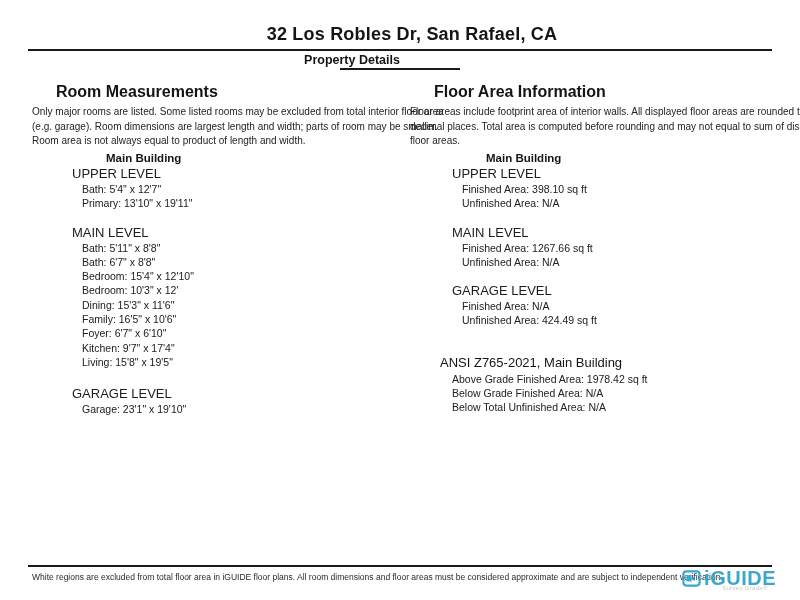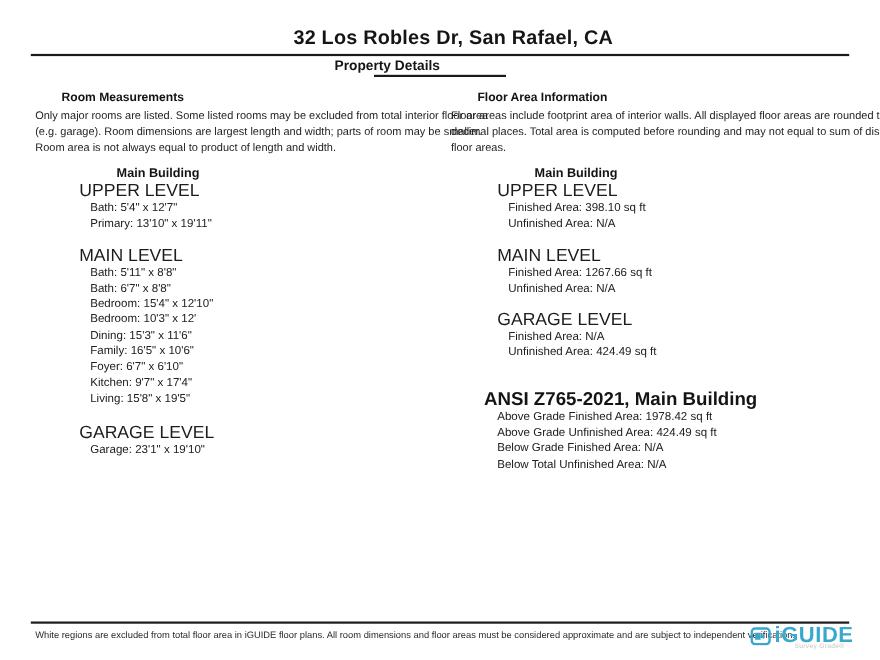--- a/index.html
+++ b/index.html
@@ -17,34 +17,34 @@
   .subtitle{
     position:absolute;top:53px;left:0;width:704px;text-align:center;
     font-size:12.5px;font-weight:bold;color:#151515;
   }
   .subtitle-rule{position:absolute;top:68px;left:340px;width:120px;height:2px;background:#1a1a1a;}
 
   
   .intro{position:absolute;top:83px;}
   .intro.left{left:32px;width:366px;}
   .intro.right{left:410px;width:372px;}
-  .intro h3{margin:0 0 4px 0;font-size:11px;font-weight:bold;color:#141414;padding-left:24px;}
+  .intro h3{margin:0 0 4px 0;font-size:16px;font-weight:bold;color:#141414;padding-left:24px;}
   .intro .pline{font-size:10px;line-height:14.6px;color:#232323;white-space:nowrap;}
 
   
   .block{position:absolute;}
   .block.meas{left:60px;top:151px;width:330px;}
   .block.area{left:440px;top:151px;width:330px;}
   .bname{font-size:11.5px;font-weight:bold;color:#141414;line-height:15px;padding-left:46px;}
   .level{margin:0 0 14px 12px;}
   .level:first-of-type{margin-top:0;}
-  .lname{font-size:16px;color:#1c1c1c;line-height:15px;margin-bottom:1px;}
+  .lname{font-size:13px;color:#1c1c1c;line-height:15px;margin-bottom:1px;}
   .item{font-size:10.5px;color:#202020;line-height:14.3px;margin-left:10px;white-space:nowrap;}
   .ansi{margin-top:27px;}
-  .ansi .aheading{font-size:17px;font-weight:bold;color:#141414;line-height:15px;margin-bottom:2px;}
+  .ansi .aheading{font-size:13px;font-weight:normal;color:#141414;line-height:15px;margin-bottom:2px;}
   .ansi .item{margin-left:12px;}
 
   
   .footer-rule{position:absolute;left:28px;top:565px;width:744px;height:2px;background:#1a1a1a;}
   .disclaimer{position:absolute;left:32px;top:572px;width:640px;font-size:8.5px;color:#2a2a2a;white-space:nowrap;}
   .brand{position:absolute;right:24px;top:567px;display:flex;align-items:center;gap:3px;}
   .brand .logotype{font-size:20px;font-weight:bold;letter-spacing:.5px;}
   .fineprint{position:absolute;right:10px;top:585px;width:90px;text-align:center;font-size:6px;color:#c6c6c6;letter-spacing:.3px;}
 </style>
 </head>
@@ -116,21 +116,20 @@
 
     <div class="level">
       <div class="lname">GARAGE LEVEL</div>
       <div class="item">Finished Area: N/A</div>
       <div class="item">Unfinished Area: 424.49 sq ft</div>
     </div>
 
     <div class="ansi">
       <div class="aheading">ANSI Z765-2021, Main Building</div>
       <div class="item">Above Grade Finished Area: 1978.42 sq ft</div>
-      <div class="item">Above Grade Unfinished Area: 424.49 sq ft</div>
       <div class="item">Below Grade Finished Area: N/A</div>
       <div class="item">Below Total Unfinished Area: N/A</div>
     </div>
   </div>
 
   <div class="footer-rule"></div>
   <div class="disclaimer">White regions are excluded from total floor area in iGUIDE floor plans. All room dimensions and floor areas must be considered approximate and are subject to independent verification.</div>
 
   <div class="brand">
     <span style="display:inline-flex;">

